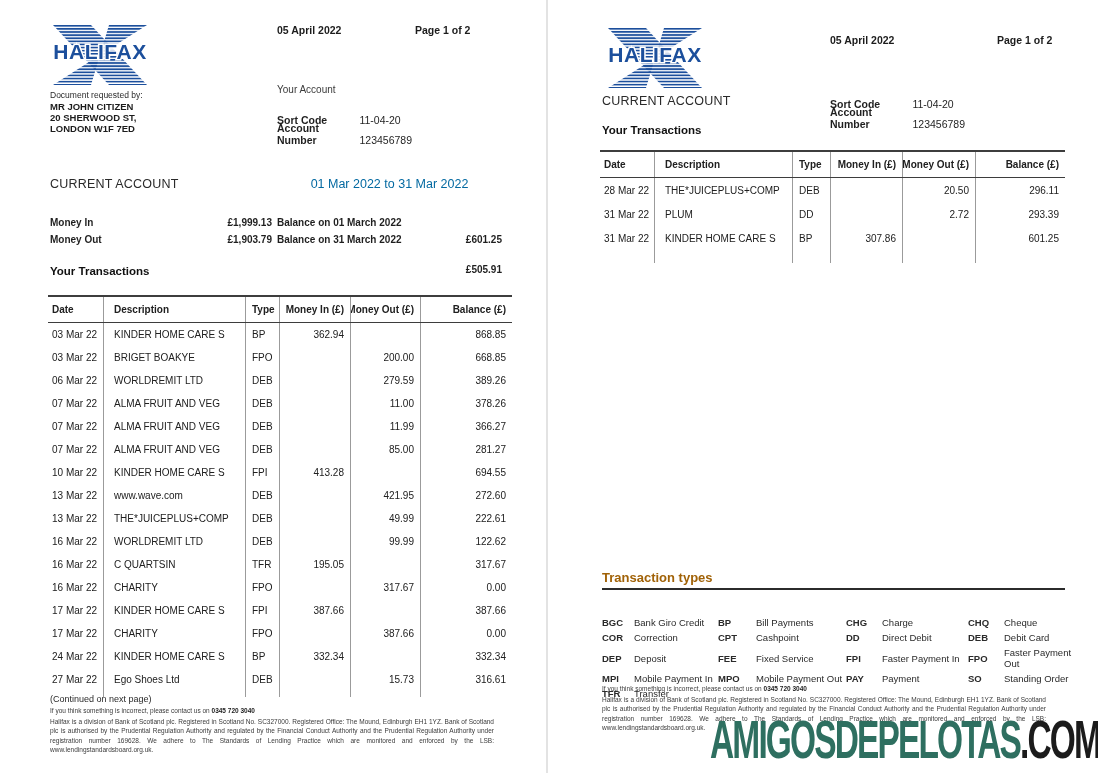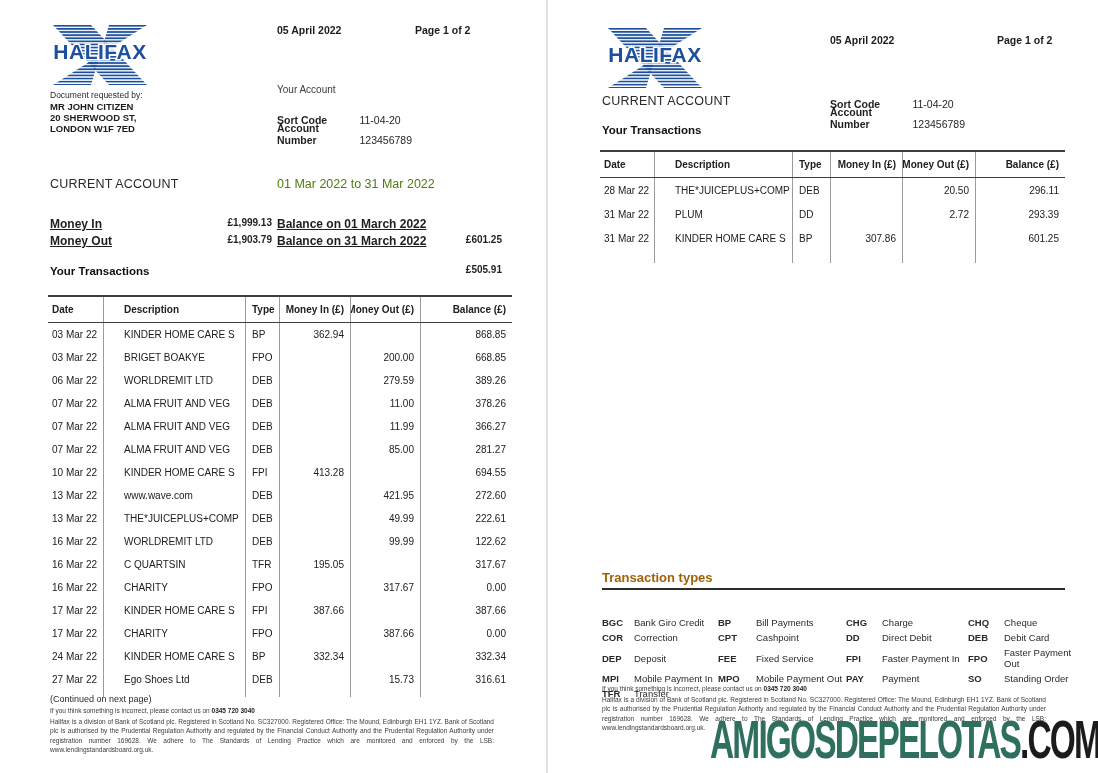--- a/index.html
+++ b/index.html
@@ -20,40 +20,40 @@
   .logo{width:110px;height:60px;display:block;}
 
   
   .meta{font-size:10.5px;font-weight:bold;color:#1c1c1c;}
 
   .small-label{font-size:8.5px;color:#2a2a2a;}
   .addr{font-size:9.5px;font-weight:bold;line-height:11px;color:#1c1c1c;}
 
   .section-title{font-size:10px;color:#3b3b3b;}
   .acct-type{font-size:12.5px;color:#2a2a2a;letter-spacing:0.2px;}
-  .period{font-size:12.5px;color:#4d7c0f;text-align:left;}
+  .period{font-size:12.5px;color:#0369a1;text-align:center;}
 
   .kv-label{font-size:10.5px;font-weight:bold;display:inline-block;}
   .kv-value{font-size:10.5px;display:inline-block;}
 
-  .sum-label{font-size:12px;font-weight:bold;text-decoration:underline;}
+  .sum-label{font-size:10px;font-weight:bold;}
   .sum-val{font-size:10px;font-weight:bold;text-align:right;}
 
   .trans-title{font-size:11.5px;font-weight:bold;color:#111;}
 
   
   .tbl{position:absolute;font-size:10px;color:#202020;}
   .thead,.trow,.tfootrow{display:grid;align-items:center;}
   .thead{font-weight:bold;border-top:2px solid #3d3d3d;border-bottom:1px solid #3d3d3d;height:25px;}
   .trow{height:23px;}
   .trow-r{height:24px;}
   .cell{height:100%;display:flex;align-items:center;overflow:hidden;white-space:nowrap;}
   .cell.v{border-left:1px solid #9b9b9b;}
   .c-date{padding-left:4px;}
-  .c-desc{padding-left:20px;}
+  .c-desc{padding-left:10px;}
   .c-type{padding-left:6px;}
   .c-num{justify-content:flex-end;padding-right:6px;}
   .tfootrow .cell{border-bottom:none;}
   .tfoot-underline{border-bottom:1px solid #6b6b6b;}
 
   .continued{font-size:9px;color:#2a2a2a;}
 
   .footer{font-size:6.5px;color:#3a3a3a;line-height:1.5;}
   .footer b{color:#222;}
   .legal{width:444px;font-size:6.5px;color:#3a3a3a;line-height:1.45;text-align:justify;}

